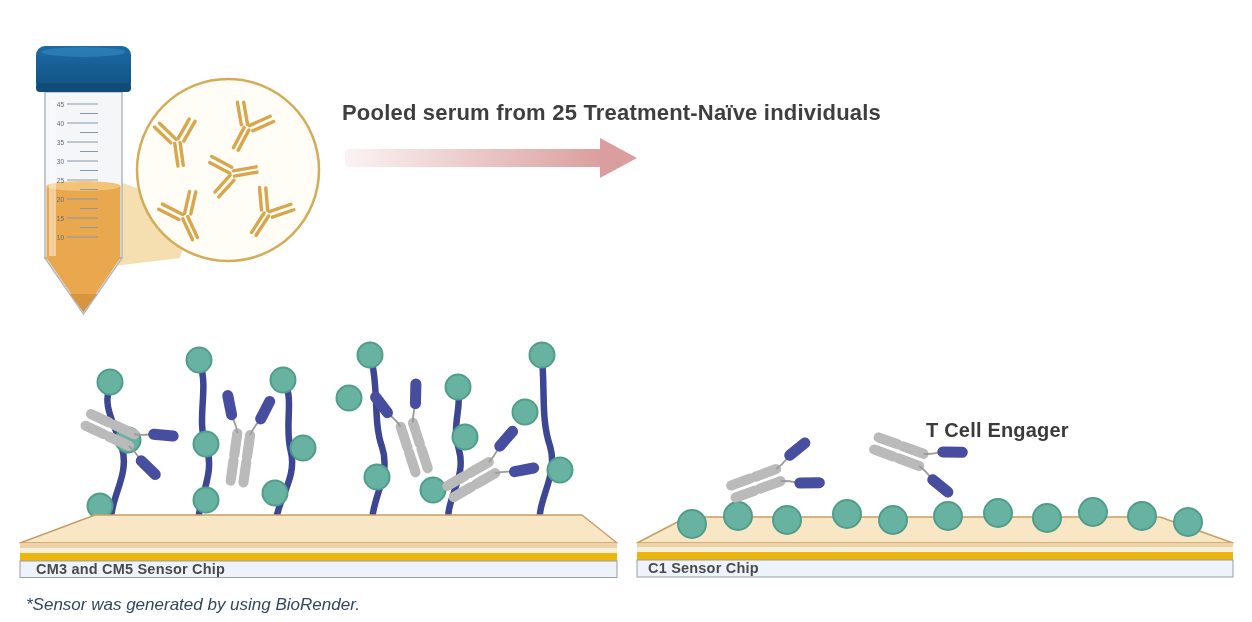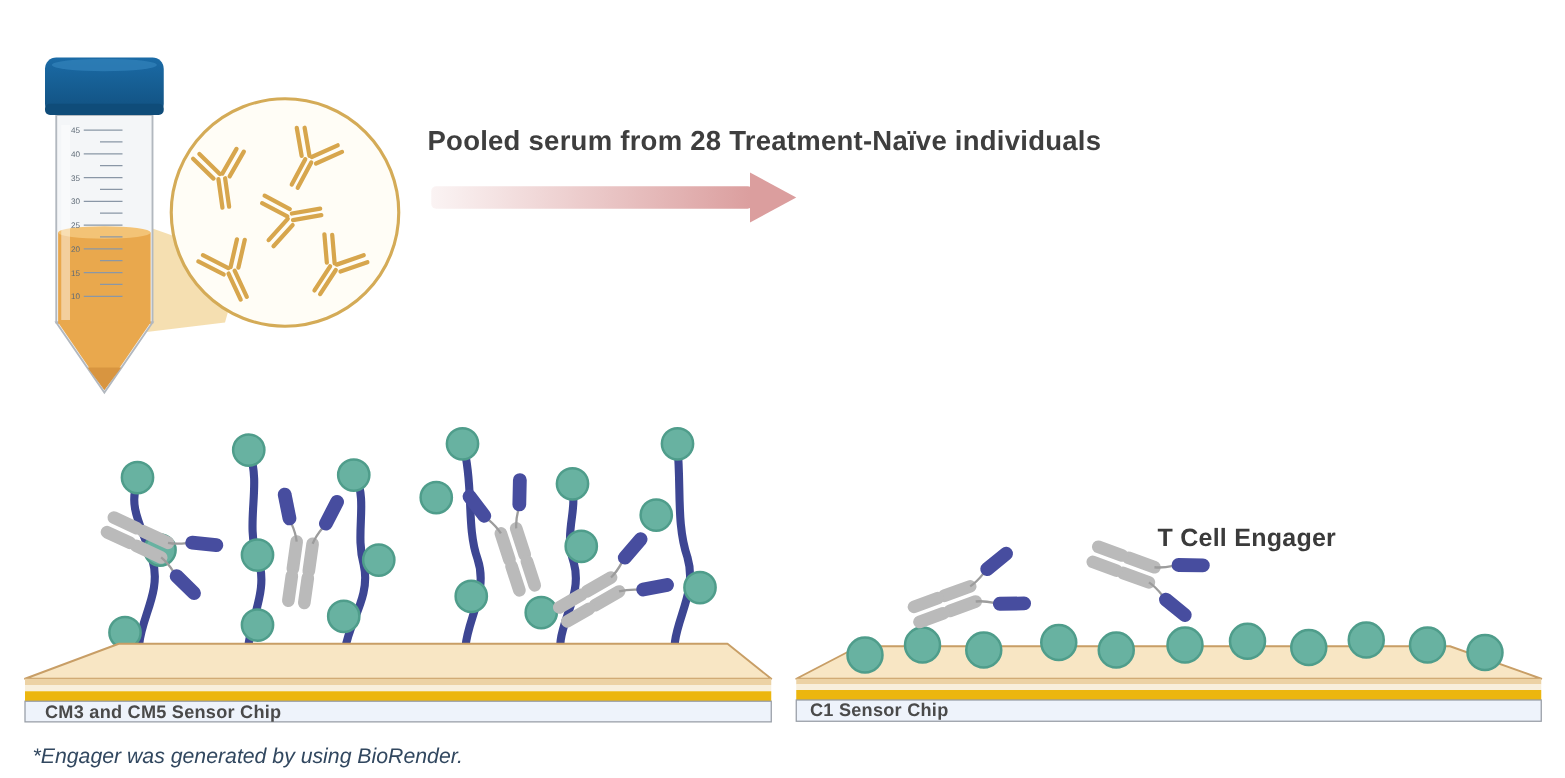--- a/index.html
+++ b/index.html
@@ -106,21 +106,21 @@
     <circle cx="228" cy="170" r="91" fill="#fffdf6" stroke="#d4ab57" stroke-width="2.5"></circle>
     <g>
       <use href="#ab" transform="translate(177,140) rotate(-8)"></use>
       <use href="#ab" transform="translate(248,126) rotate(28)"></use>
       <use href="#ab" transform="translate(231,174) rotate(-100)"></use>
       <use href="#ab" transform="translate(184,215) rotate(-25)"></use>
       <use href="#ab" transform="translate(268,212) rotate(33)"></use>
     </g>
   </svg>
 
-  <div class="abs title-label">Pooled serum from 28 Treatment-Naïve individuals</div>
+  <div class="abs title-label">Pooled serum from 25 Treatment-Naïve individuals</div>
 
   <svg class="abs" style="left:340px;top:136px;" width="300" height="44" viewBox="0 0 300 44">
     <defs>
       <linearGradient id="pinkGrad" x1="0" y1="0" x2="1" y2="0">
         <stop offset="0" stop-color="#dba0a0" stop-opacity="0.12"></stop>
         <stop offset="1" stop-color="#db9e9e"></stop>
       </linearGradient>
     </defs>
     <rect x="5" y="13" width="257" height="18" rx="4" fill="url(#pinkGrad)"></rect>
     <polygon points="260,2 297,22 260,42" fill="#db9e9e"></polygon>
@@ -213,15 +213,15 @@
     </g>
 
     <g>
       <use href="#engager" transform="translate(157,92) rotate(70) scale(0.92)"></use>
       <use href="#engager" transform="translate(300,83) rotate(110) scale(0.92)"></use>
     </g>
 
     <text class="engager-title" x="296" y="57">T Cell Engager</text>
   </svg>
 
-  <div class="abs credit">*Engager was generated by using BioRender.</div>
+  <div class="abs credit">*Sensor was generated by using BioRender.</div>
 
 </div>
 
 </body></html>

